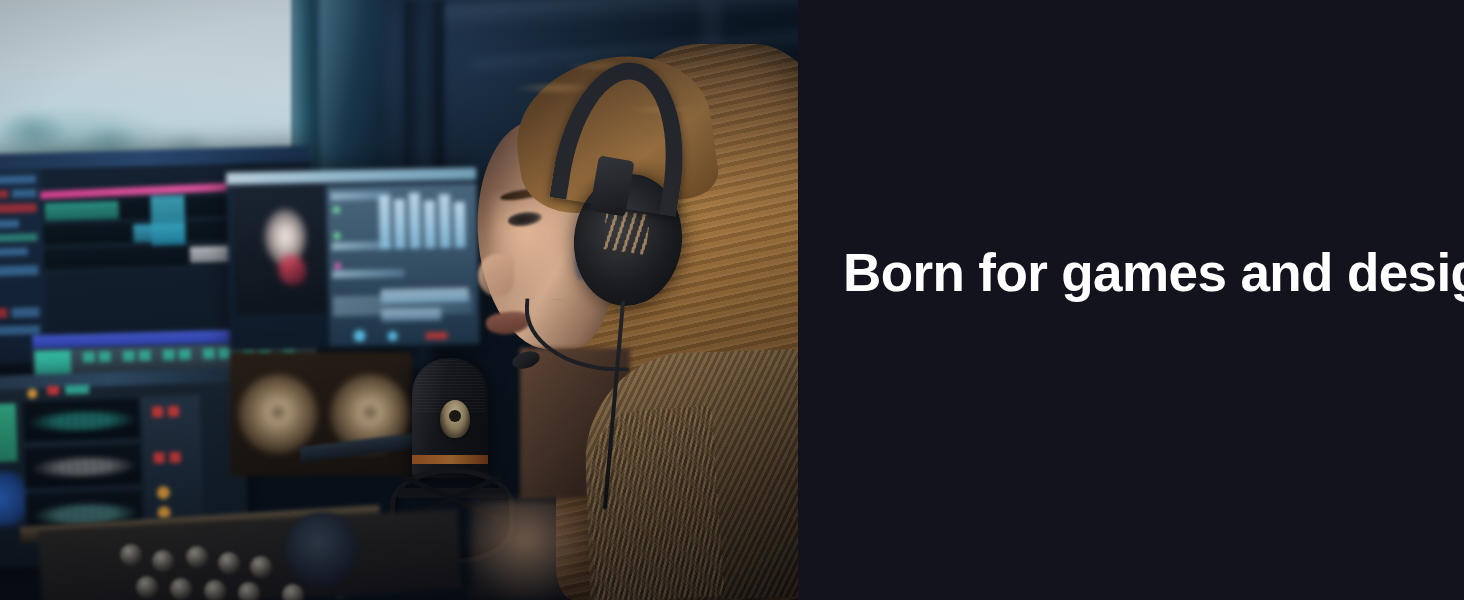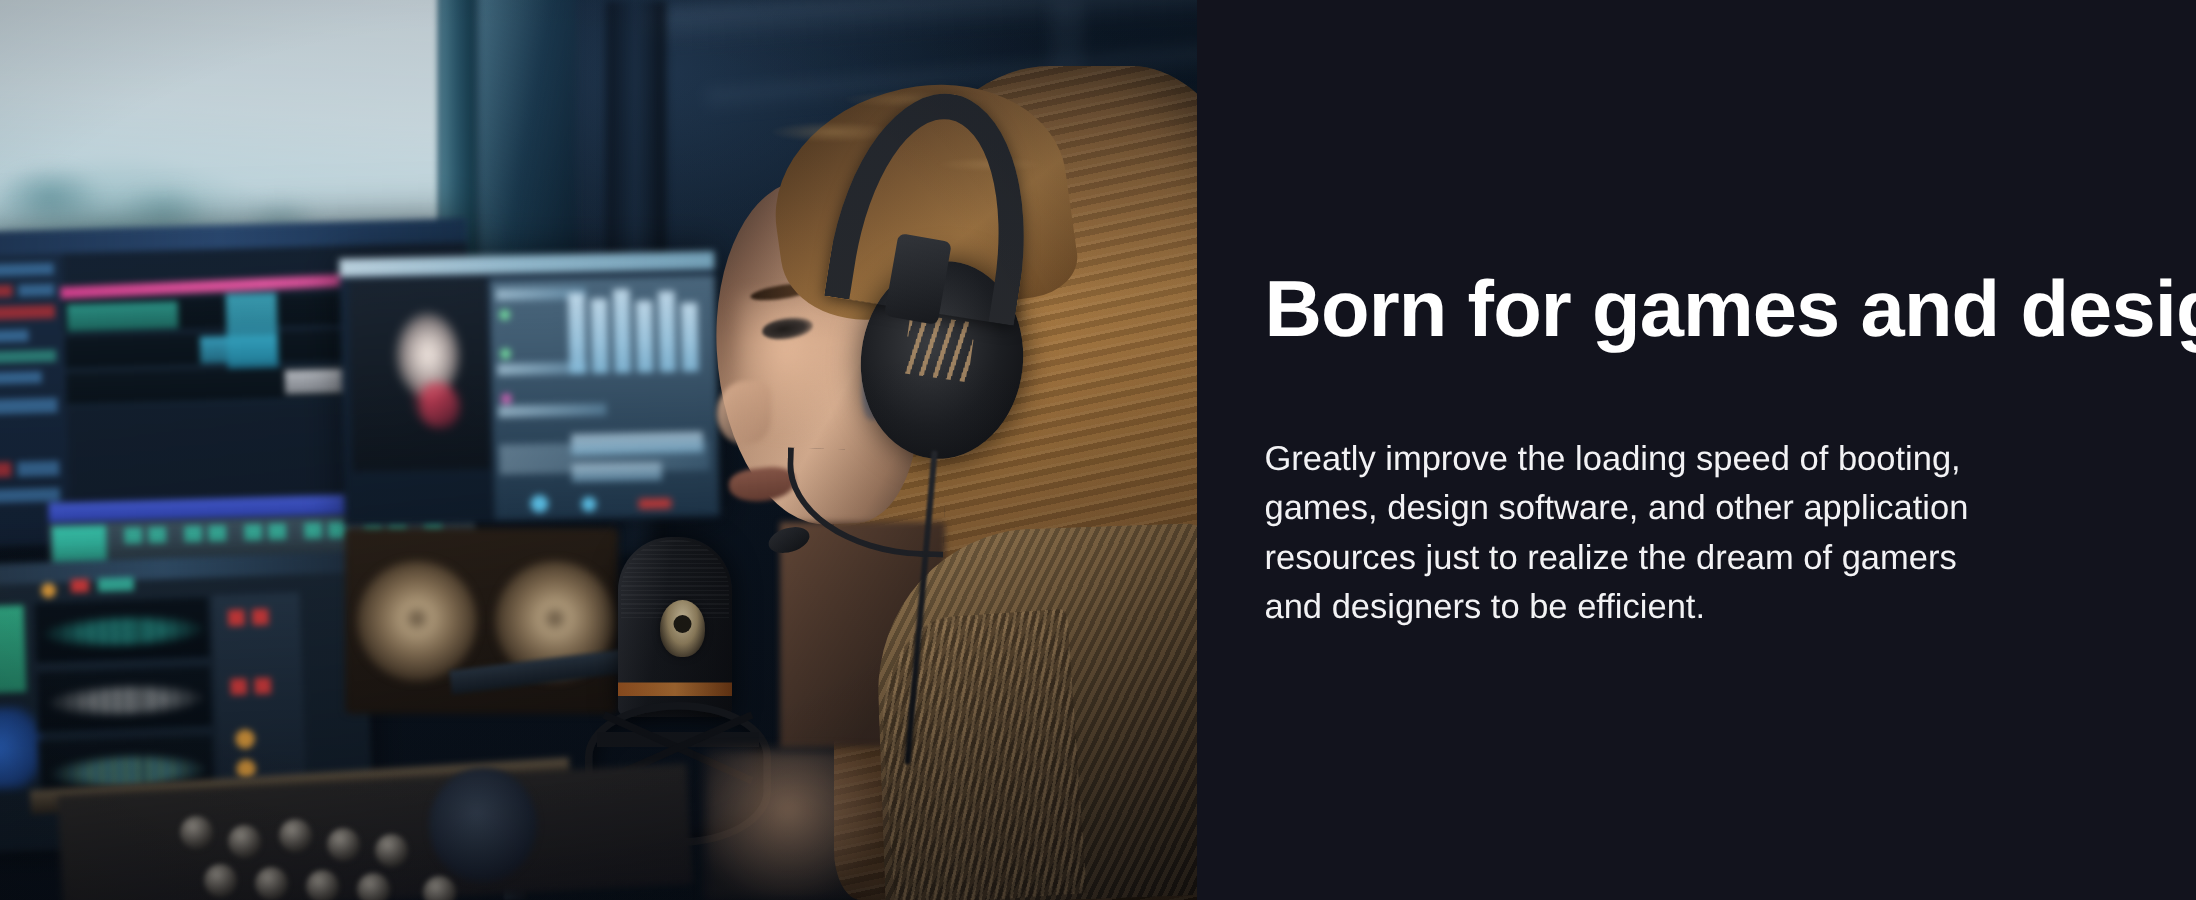--- a/index.html
+++ b/index.html
@@ -644,17 +644,16 @@
     <div class="knob" style="left:282px;top:584px;width:22px;height:22px"></div>
     <div class="disc"></div>
 
     <div class="grade"></div>
     <div class="vignette"></div>
   </div>
 
   <div class="panel">
     <div class="panel-inner">
       <h1 class="headline">Born for games and design</h1>
-      <p class="bodytext">Greatly improve the loading speed of booting, games, design software, and other application resources just to realize the dream of gamers and designers to be efficient.</p>
     </div>
   </div>
 
 </div>
 
 </body></html>

